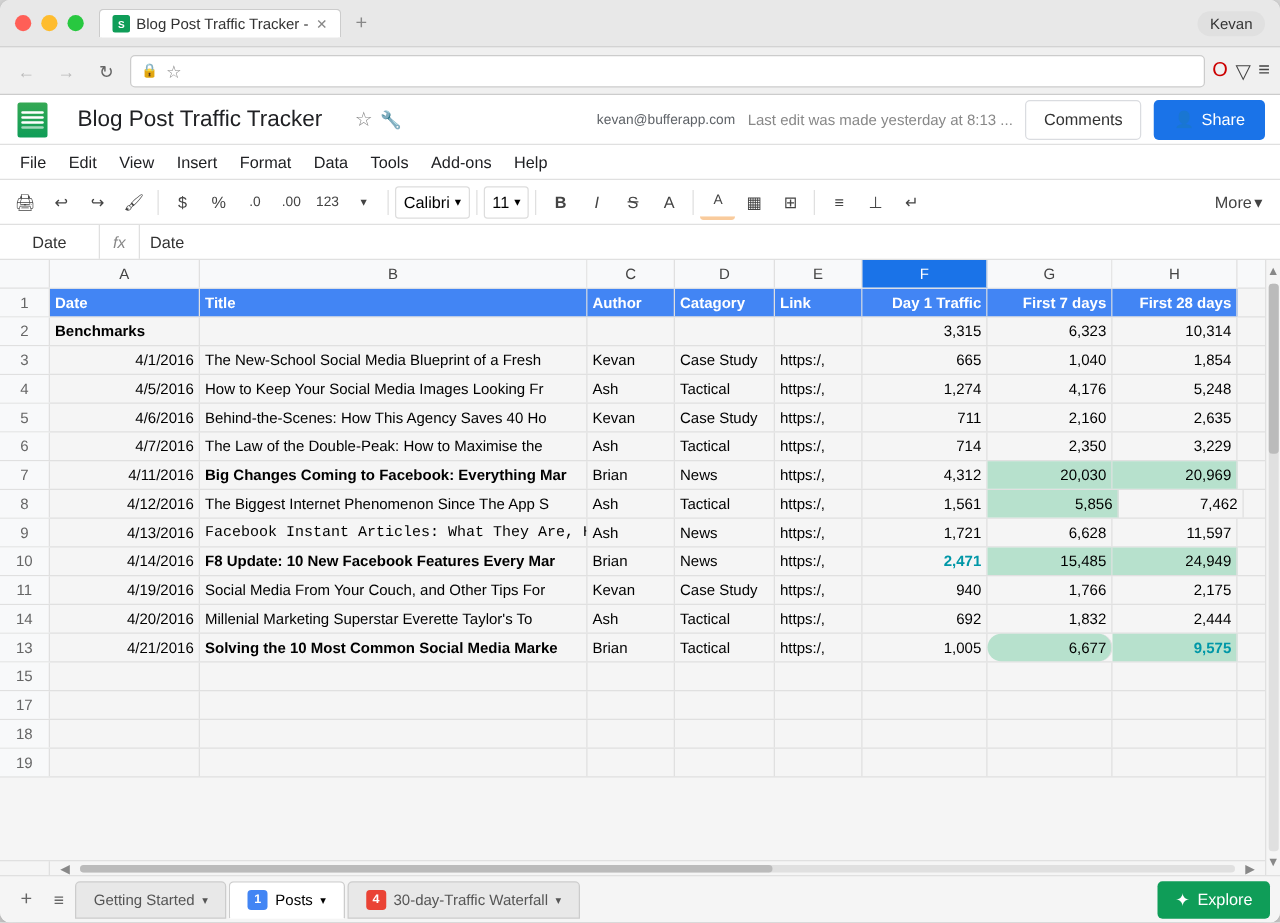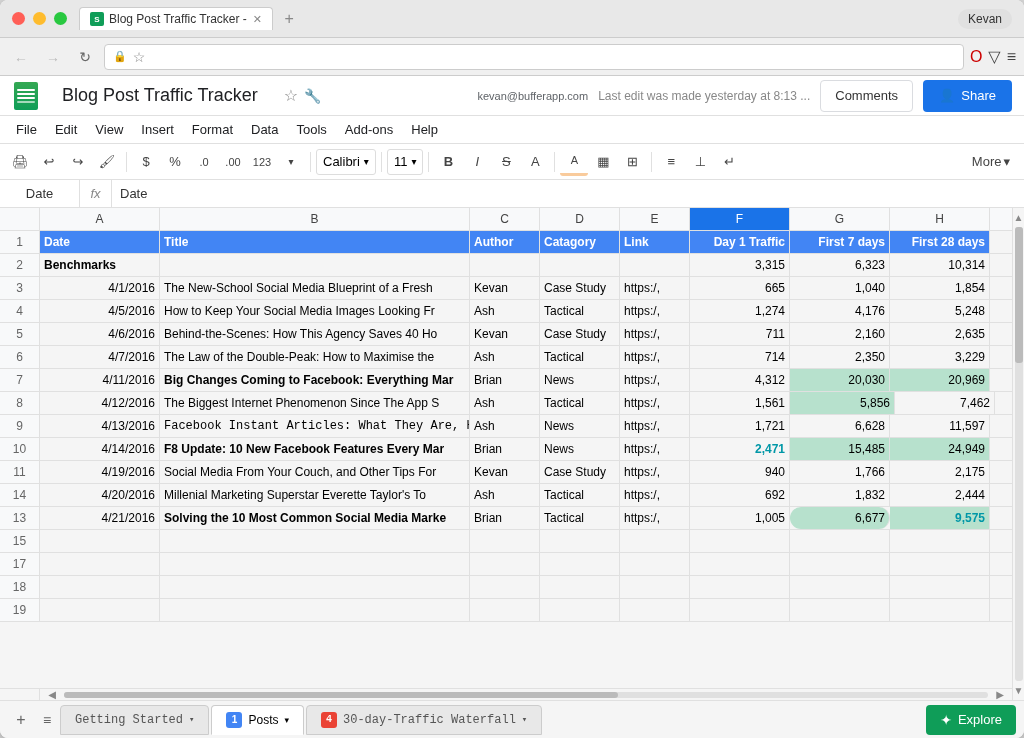--- a/index.html
+++ b/index.html
@@ -76,21 +76,21 @@
     .cell.teal-text { color: #0097a7; font-weight: bold; }
     .cell.right-align { justify-content: flex-end; }
     .cell.bold { font-weight: bold; }
 
     
     .sheet-tabs-bar { height: 38px; background: #f5f5f5; border-top: 1px solid #e0e0e0; display: flex; align-items: center; padding: 0 8px; flex-shrink: 0; }
     .sheet-tab-add { width: 26px; height: 26px; display: flex; align-items: center; justify-content: center; font-size: 16px; color: #666; cursor: pointer; }
     .sheet-tab-menu { width: 26px; height: 26px; display: flex; align-items: center; justify-content: center; font-size: 14px; color: #666; cursor: pointer; }
     .sheet-tab { height: 30px; padding: 0 14px; border: 1px solid #ccc; border-radius: 4px 4px 0 0; font-size: 12px; cursor: pointer; display: flex; align-items: center; gap: 6px; margin-right: 2px; background: white; }
     .sheet-tab.active { background: white; border-bottom-color: white; font-weight: 500; }
-    .sheet-tab.inactive { background: #e8e8e8; color: #555; font-family: Liberation Mono, monospace; }
+    .sheet-tab.inactive { background: #e8e8e8; color: #555; }
     .sheet-tab .tab-num { width: 16px; height: 16px; border-radius: 3px; display: flex; align-items: center; justify-content: center; font-size: 10px; font-weight: bold; color: white; flex-shrink: 0; }
     .explore-btn { margin-left: auto; background: #0f9d58; color: white; border: none; border-radius: 4px; padding: 0 14px; height: 30px; font-size: 13px; cursor: pointer; display: flex; align-items: center; gap: 6px; }
 
     
     .scrollbar-v { width: 12px; background: #f5f5f5; border-left: 1px solid #e0e0e0; }
     .scrollbar-h-area { height: 12px; background: #f5f5f5; border-top: 1px solid #e0e0e0; display: flex; }
 
     .main-area { display: flex; flex: 1; overflow: hidden; }
     .main-cols { flex: 1; display: flex; flex-direction: column; overflow: hidden; }
   </style>

